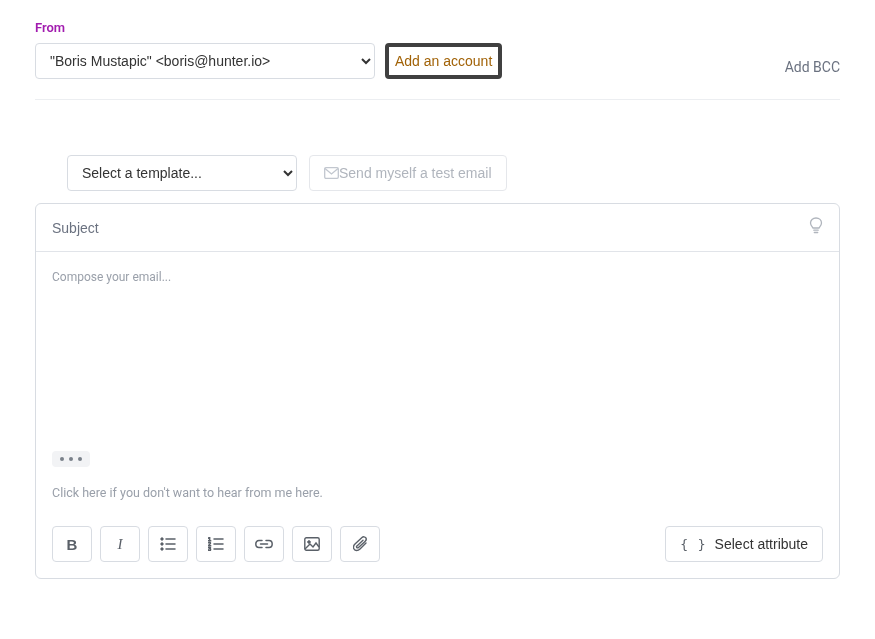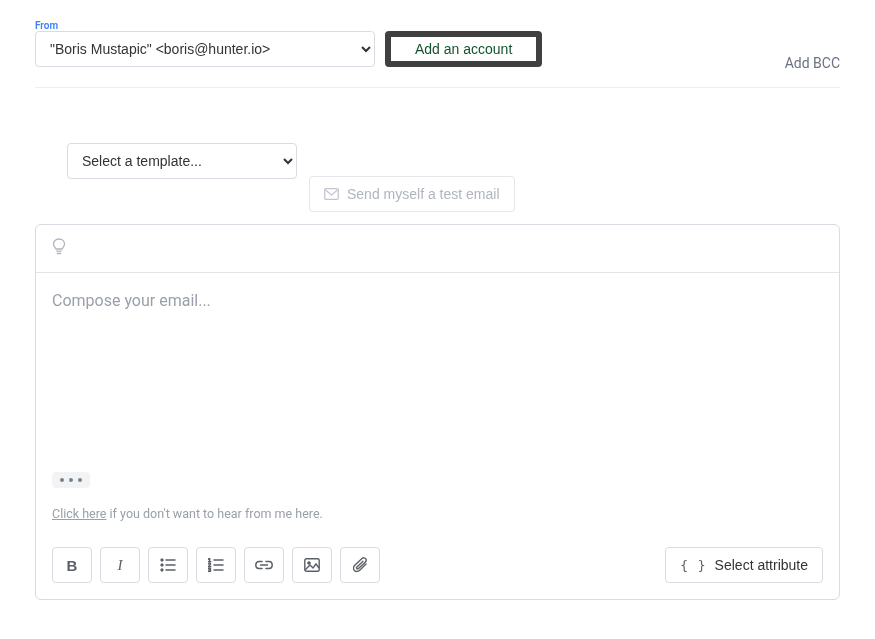--- a/index.html
+++ b/index.html
@@ -14,22 +14,23 @@
       width: 875px;
       height: 639px;
       padding: 20px 35px;
       font-size: 14px;
     }
     .section-from {
       margin-bottom: 20px;
     }
     .label-from {
       font-weight: 600;
-      font-size: 10px;
-      color: #3b82f6;
+      font-size: 13px;
+      color: #a21caf;
+      margin-bottom: 8px;
       display: block;
     }
     .from-row {
       display: flex;
       align-items: center;
       gap: 10px;
       position: relative;
     }
     .from-select {
       flex: 0 0 auto;
@@ -38,35 +39,35 @@
       border: 1px solid #d8dce2;
       border-radius: 4px;
       background: #fff;
       padding: 0 10px;
       font-size: 14px;
       color: #333;
       cursor: pointer;
     }
     .btn-outline {
       height: 36px;
-      border: 6px solid #404040;
-      border-radius: 4px;
-      background: #fff;
-      padding: 0 24px;
-      font-size: 14px;
-      color: #14532d;
+      border: 4px solid #404040;
+      border-radius: 4px;
+      background: #fff;
+      padding: 0 6px;
+      font-size: 14px;
+      color: #a16207;
       cursor: pointer;
       display: inline-flex;
       align-items: center;
       gap: 8px;
     }
     .add-bcc {
       position: absolute;
       right: 0;
-      top: 24px;
+      top: 16px;
       color: #6b7280;
       font-size: 14px;
       cursor: pointer;
     }
     .divider {
       border: none;
       border-top: 1px solid #eceef1;
       margin: 18px 0 55px 0;
     }
     .template-row {
@@ -89,23 +90,22 @@
     .btn-disabled {
       height: 36px;
       border: 1px solid #e5e7eb;
       border-radius: 4px;
       background: #fff;
       padding: 0 14px;
       font-size: 14px;
       color: #b0b5bd;
       display: inline-flex;
       align-items: center;
-      gap: 8px;
+      gap: 0;
       cursor: not-allowed;
-      margin-top: 33px;
     }
     .editor-container {
       border: 1px solid #d8dce2;
       border-radius: 6px;
       overflow: hidden;
     }
     .subject-row {
       display: flex;
       align-items: center;
       height: 48px;
@@ -133,21 +133,21 @@
       padding: 18px 16px 10px 16px;
       min-height: 220px;
       position: relative;
     }
     .compose-textarea {
       width: 100%;
       border: none;
       outline: none;
       resize: none;
       min-height: 175px;
-      font-size: 16px;
+      font-size: 12px;
       font-family: inherit;
       color: #14532d;
     }
     .compose-textarea::placeholder {
       color: #9aa0aa;
     }
     .signature-dots {
       display: inline-flex;
       gap: 5px;
       background: #f2f3f5;
@@ -162,21 +162,20 @@
       border-radius: 50%;
       display: block;
     }
     .unsub-line {
       margin-top: 18px;
       font-size: 12.5px;
       color: #9aa0aa;
     }
     .unsub-line a {
       color: #9aa0aa;
-      text-decoration: underline;
       cursor: pointer;
     }
     .toolbar-row {
       display: flex;
       align-items: center;
       padding: 16px;
       gap: 8px;
     }
     .tb-btn {
       width: 40px;
@@ -251,20 +250,21 @@
     <svg width="15" height="12" viewBox="0 0 15 12" fill="none">
       <rect x="0.7" y="0.7" width="13.6" height="10.6" rx="1.2" stroke="#c2c7cf" stroke-width="1.3"></rect>
       <path d="M1 1.5 L7.5 7 L14 1.5" stroke="#c2c7cf" stroke-width="1.3" fill="none"></path>
     </svg>
     <span>Send myself a test email</span>
   </button>
 </div>
 
 <div class="editor-container">
   <div class="subject-row">
+    <input type="text" class="subject-input" placeholder="Subject" style="">
     <span class="hint-icon">
       <svg width="14" height="18" viewBox="0 0 14 18" fill="none">
         <path d="M7 1 C3.7 1 1.5 3.3 1.5 6 C1.5 8.2 3 9.6 4 11 L10 11 C11 9.6 12.5 8.2 12.5 6 C12.5 3.3 10.3 1 7 1 Z" stroke="#b0b5bd" stroke-width="1.3" fill="none" stroke-linejoin="round"></path>
         <line x1="4.8" y1="13.2" x2="9.2" y2="13.2" stroke="#b0b5bd" stroke-width="1.3" stroke-linecap="round"></line>
         <line x1="5.3" y1="15.5" x2="8.7" y2="15.5" stroke="#b0b5bd" stroke-width="1.3" stroke-linecap="round"></line>
       </svg>
     </span>
   </div>
 
   <div class="compose-body">

